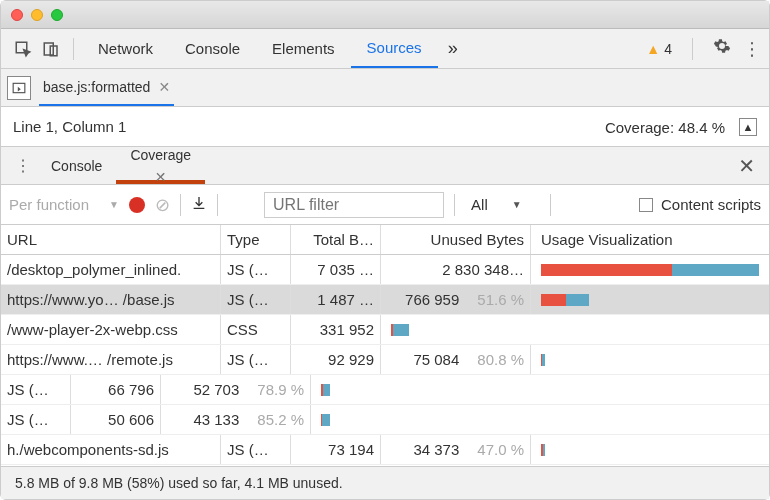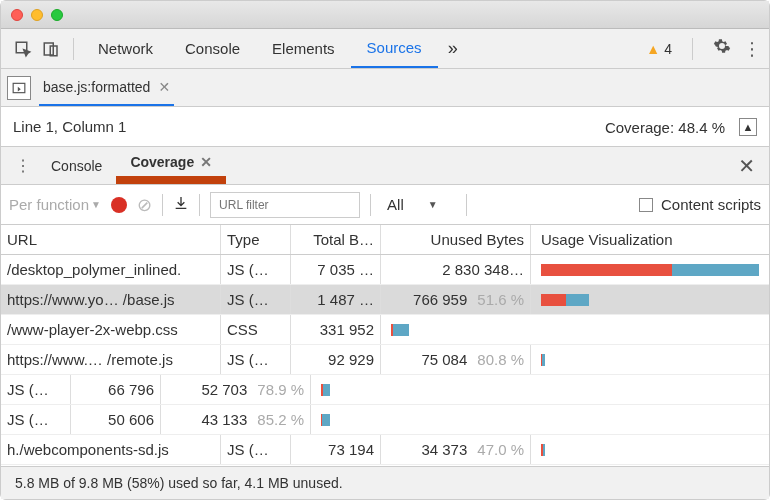--- a/index.html
+++ b/index.html
@@ -28,48 +28,48 @@
 .runicon { width:24px; height:24px; border:1px solid #888; display:flex; align-items:center; justify-content:center; font-size:11px; color:#555; background:#fff;}
 .ftab { height:100%; display:flex; align-items:center; gap:8px; padding:0 4px; color:#333; border-bottom:2px solid #1a73e8;}
 .ftab .x { color:#888; font-size:14px;}
 
 .status { height: 40px; background:#fff; border-bottom:1px solid #ccc; display:flex; align-items:center; padding:0 12px; font-size:15px; color:#333; }
 .status .right { margin-left:auto; display:flex; align-items:flex-end; gap:14px;}
 .updown { width:18px; height:18px; border:1px solid #888; display:flex; align-items:center; justify-content:center; font-size:11px;}
 
 .drawer-tabs { height: 38px; background:#f1f1f1; border-bottom:1px solid #ccc; display:flex; align-items:center; padding:0 8px; }
 .dtab { padding:0 14px; height:100%; display:flex; align-items:center; gap:6px; color:#333; cursor:pointer;}
-.dtab.active { color:#333; border-bottom:8px solid #c2410c; font-weight:700;}
+.dtab.active { color:#333; border-bottom:4px solid #c2410c; font-weight:400;flex-direction:column;}
 .dtab .x{color:#777; font-size:14px;}
 .kebab-sm{font-size:16px; color:#666; padding:0 6px;}
 .drawer-tabs .close { margin-left:auto; color:#555; font-size:20px; padding:0 6px; cursor:pointer;}
 
 .ctrl-row { height:40px; background:#fff; border-bottom:1px solid #ccc; display:flex; align-items:center; padding:0 8px; gap:10px;}
-.per-fn{ color:#aaa; display:flex; align-items:center; gap:2px; font-size:15px;}
+.per-fn{ color:#aaa; display:flex; align-items:center; gap:20px; font-size:15px;}
 .rec { width:16px; height:16px; border-radius:50%; background:#d93025;}
 .noentry{ color:#bbb; font-size:18px;}
 .ctrl-sep{ width:1px; height:22px; background:#ccc;}
 .dl { color:#555; font-size:16px;}
-.urlfilter{ border:1px solid #ccc; height:26px; width:150px; padding:0 8px; font-size:12px; color:#888; background:#fff;}
+.urlfilter{ border:1px solid #ccc; height:26px; width:180px; padding:0 8px; font-size:16px; color:#888; background:#fff;margin-left:36px;}
 .typefilter{ border:none; background:transparent; font-size:15px; color:#333; padding:0 18px 0 6px; display:flex; align-items:center; gap:24px;}
 .cbx { width:14px; height:14px; border:1px solid #888; display:inline-block; vertical-align:middle;}
 .ctrl-right{ margin-left:auto; display:flex; align-items:center; gap:8px; font-size:15px;}
 
 .tbl { flex:1; background:#fff; border-bottom:1px solid #ccc; display:flex; flex-direction:column; overflow:hidden;}
 .thead, .trow { display:flex; align-items:center; height:30px; }
 .thead { border-bottom:1px solid #ccc; font-weight:400; color:#333; font-size:15px;}
 .trow { border-bottom:1px solid #eee; font-size:15px; }
 .trow.sel { background:#dadada;}
 .col { padding:0 6px; overflow:hidden; white-space:nowrap; text-overflow:ellipsis; border-right:1px solid #ddd; height:100%; display:flex; align-items:center;}
 .col.url { width:220px;}
 .col.type{ width:70px;}
 .col.total{ width:90px; justify-content:flex-end;}
 .col.unused{ width:150px; justify-content:flex-end;}
 .col.viz{ flex:1; border-right:none; padding:0 10px;}
-.pct{ color:#aaa; margin-left:10px;}
+.pct{ color:#aaa; margin-left:18px;}
 .bar { height:12px; width:100%; position:relative; display:flex;}
 .bar .used{ background:#e8503f; height:100%;}
 .bar .un{ background:#5ea7c5; height:100%;}
 .footer { height:32px; background:#f1f1f1; display:flex; align-items:center; padding:0 14px; color:#333; font-size:14px;}
 .svgicon{ width:18px; height:18px;}
 </style>
 </head>
 <body>
 
 <div class="window">

